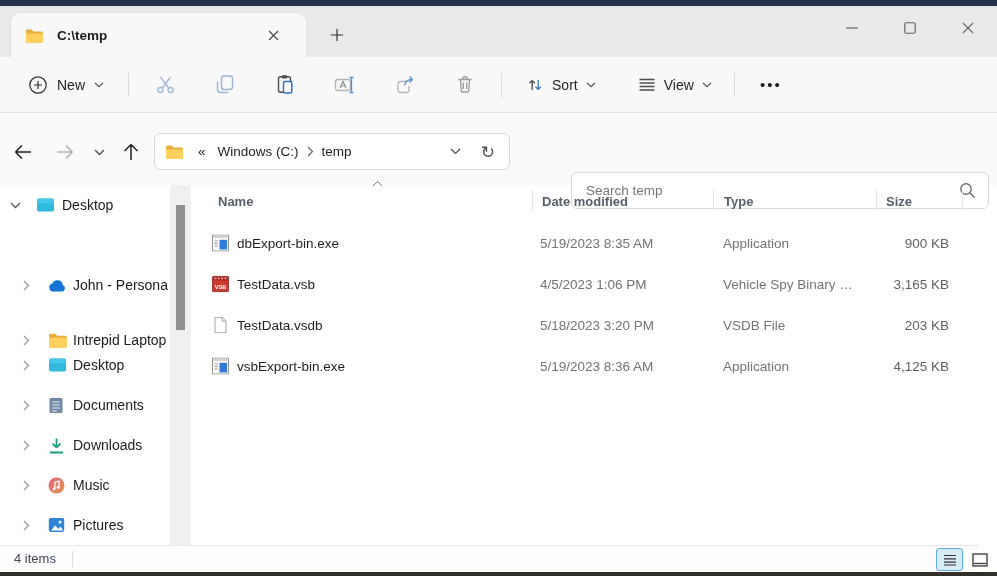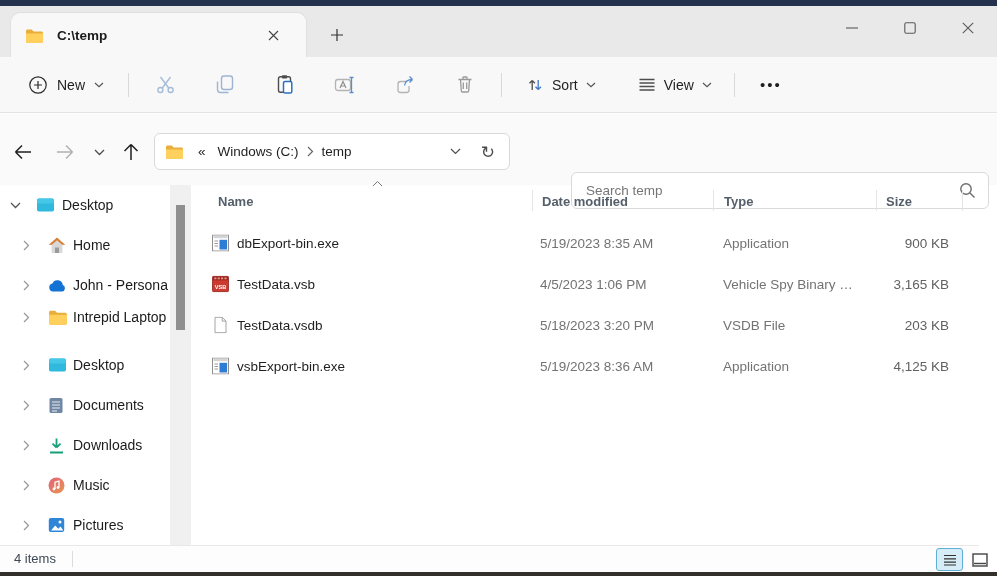--- a/index.html
+++ b/index.html
@@ -299,49 +299,34 @@
         </svg>
       </span>
     <span class="ic">
         <svg width="19" height="16" viewBox="0 0 19 16">
           <rect x="1" y="1.5" width="17" height="13" rx="1.8" fill="#2fb9dc"></rect>
           <rect x="1" y="1.5" width="17" height="5" rx="1.8" fill="#45c8e8"></rect>
         </svg>
       </span>
     <span class="lbl">Desktop</span>
   </div>
-  <div class="si" style="top:40px">
-    <span class="chev">
-        <svg width="7" height="11" viewBox="0 0 7 11">
-          <path d="M1 1l4.5 4.5L1 10" fill="none" stroke="#9a9a9a" stroke-width="1.3"></path>
-        </svg>
-      </span>
-    <span class="ic">
-        <svg width="18" height="17" viewBox="0 0 18 17">
-          <path d="M9 1L1 8h2.6v8h10.8V8H17z" fill="#d8d8d8"></path>
-          <path d="M9 0.6L0.8 7.8h3L9 3.2l5.2 4.6h3z" fill="#d97f35"></path>
-          <rect x="7" y="10.5" width="4" height="5.5" fill="#9a9a9a"></rect>
-        </svg>
-      </span>
-    <span class="lbl">Home</span>
-  </div>
   <div class="si" style="top:80px">
     <span class="chev">
         <svg width="7" height="11" viewBox="0 0 7 11">
           <path d="M1 1l4.5 4.5L1 10" fill="none" stroke="#9a9a9a" stroke-width="1.3"></path>
         </svg>
       </span>
     <span class="ic">
         <svg width="19" height="13" viewBox="0 0 19 13">
           <path d="M5 12.5a4 4 0 0 1-.6-7.9A5.4 5.4 0 0 1 14.8 6a3.4 3.4 0 0 1-.6 6.5z" fill="#1273d4"></path>
         </svg>
       </span>
     <span class="lbl">John - Persona</span>
   </div>
-  <div class="si" style="top:112px">
+  <div class="si" style="top:135px">
     <span class="chev">
         <svg width="7" height="11" viewBox="0 0 7 11">
           <path d="M1 1l4.5 4.5L1 10" fill="none" stroke="#9a9a9a" stroke-width="1.3"></path>
         </svg>
       </span>
     <span class="ic">
         <svg width="19" height="16" viewBox="0 0 19 16">
           <path d="M1 3.4c0-1 .7-1.7 1.7-1.7h4.4l1.9 2h8.2c1 0 1.7.7 1.7 1.7v8.7c0 1-.7 1.7-1.7 1.7H2.7c-1 0-1.7-.7-1.7-1.7z" fill="#e9ae3c"></path>
           <path d="M1 5.8h18v8.3c0 1-.7 1.7-1.7 1.7H2.7c-1 0-1.7-.7-1.7-1.7z" fill="#ffd15c"></path>
         </svg>

